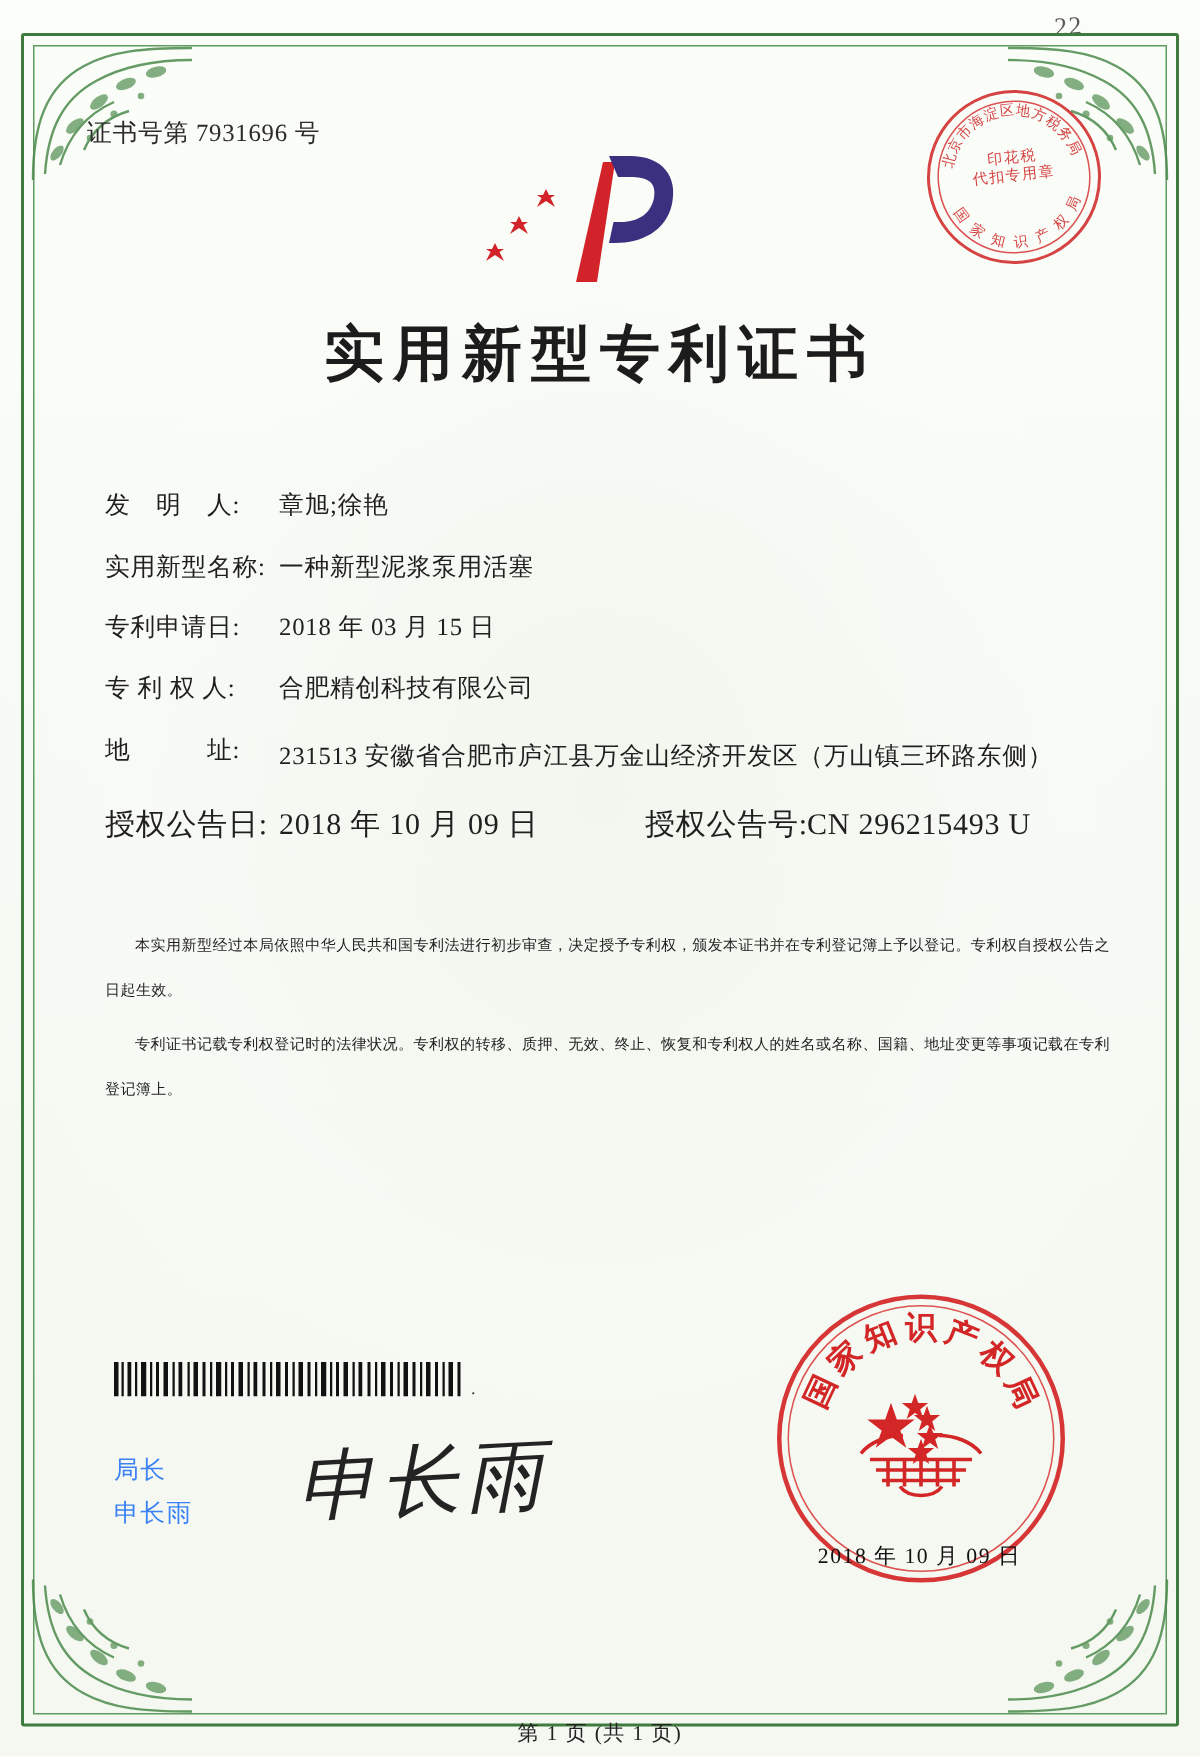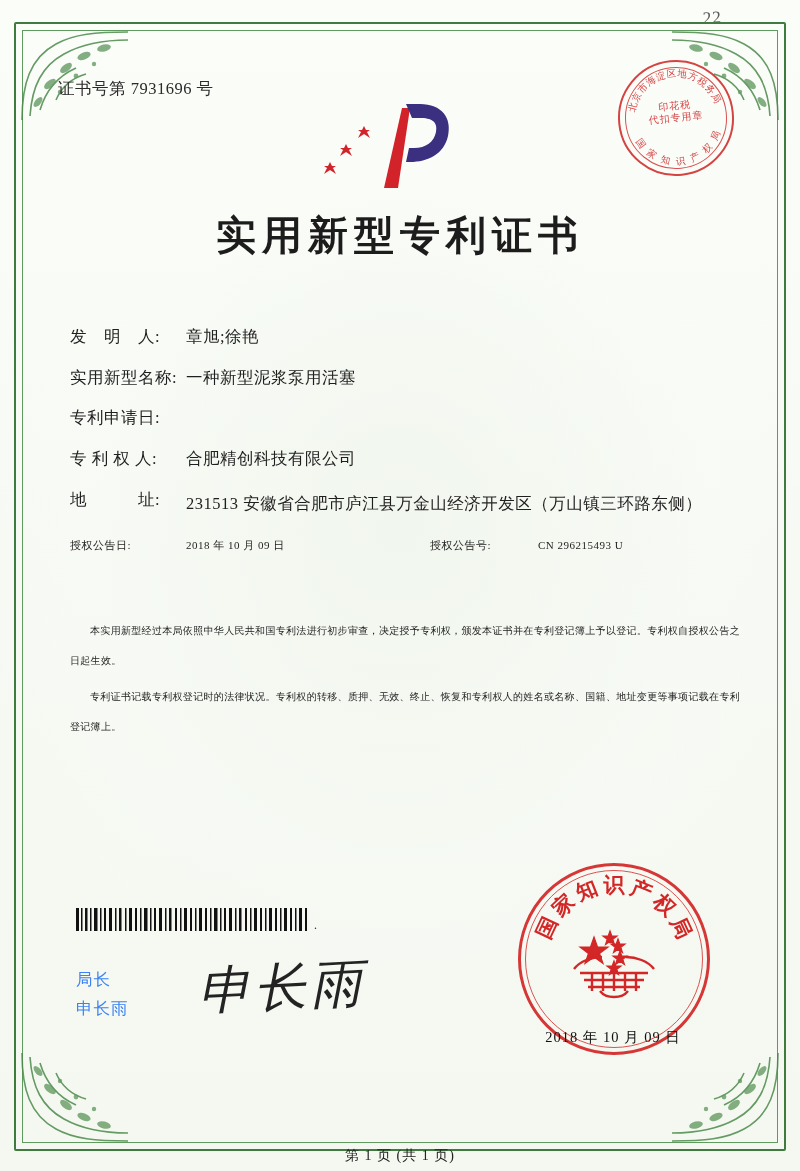--- a/index.html
+++ b/index.html
@@ -165,21 +165,21 @@
   .fvalue {
     flex: 1;
     letter-spacing: 0.5px;
   }
   .fvalue.l2 { line-height: 1.6; }
 
   .grant-row {
     display: flex;
     align-items: flex-start;
     margin-top: 12px;
-    font-size: 11px;
+    font-size: 20px;
   }
   .grant-left { width: 360px; flex: 0 0 360px; display: flex; }
   .grant-right { flex: 1; display: flex; }
   .grant-left .flabel, .grant-right .flabel { width: 116px; flex: 0 0 116px; }
   .grant-right .flabel { width: 108px; flex: 0 0 108px; }
 
   .body-text {
     position: absolute;
     left: 22px;
     right: 12px;
@@ -439,20 +439,21 @@
       <div class="frow">
         <div class="flabel">发　明　人:</div>
         <div class="fvalue">章旭;徐艳</div>
       </div>
       <div class="frow">
         <div class="flabel">实用新型名称:</div>
         <div class="fvalue">一种新型泥浆泵用活塞</div>
       </div>
       <div class="frow">
         <div class="flabel">专利申请日:</div>
+        <div class="fvalue">2018 年 03 月 15 日</div>
       </div>
       <div class="frow">
         <div class="flabel">专 利 权 人:</div>
         <div class="fvalue">合肥精创科技有限公司</div>
       </div>
       <div class="frow">
         <div class="flabel">地　　　址:</div>
         <div class="fvalue l2">231513 安徽省合肥市庐江县万金山经济开发区（万山镇三环路东侧）</div>
       </div>
 

